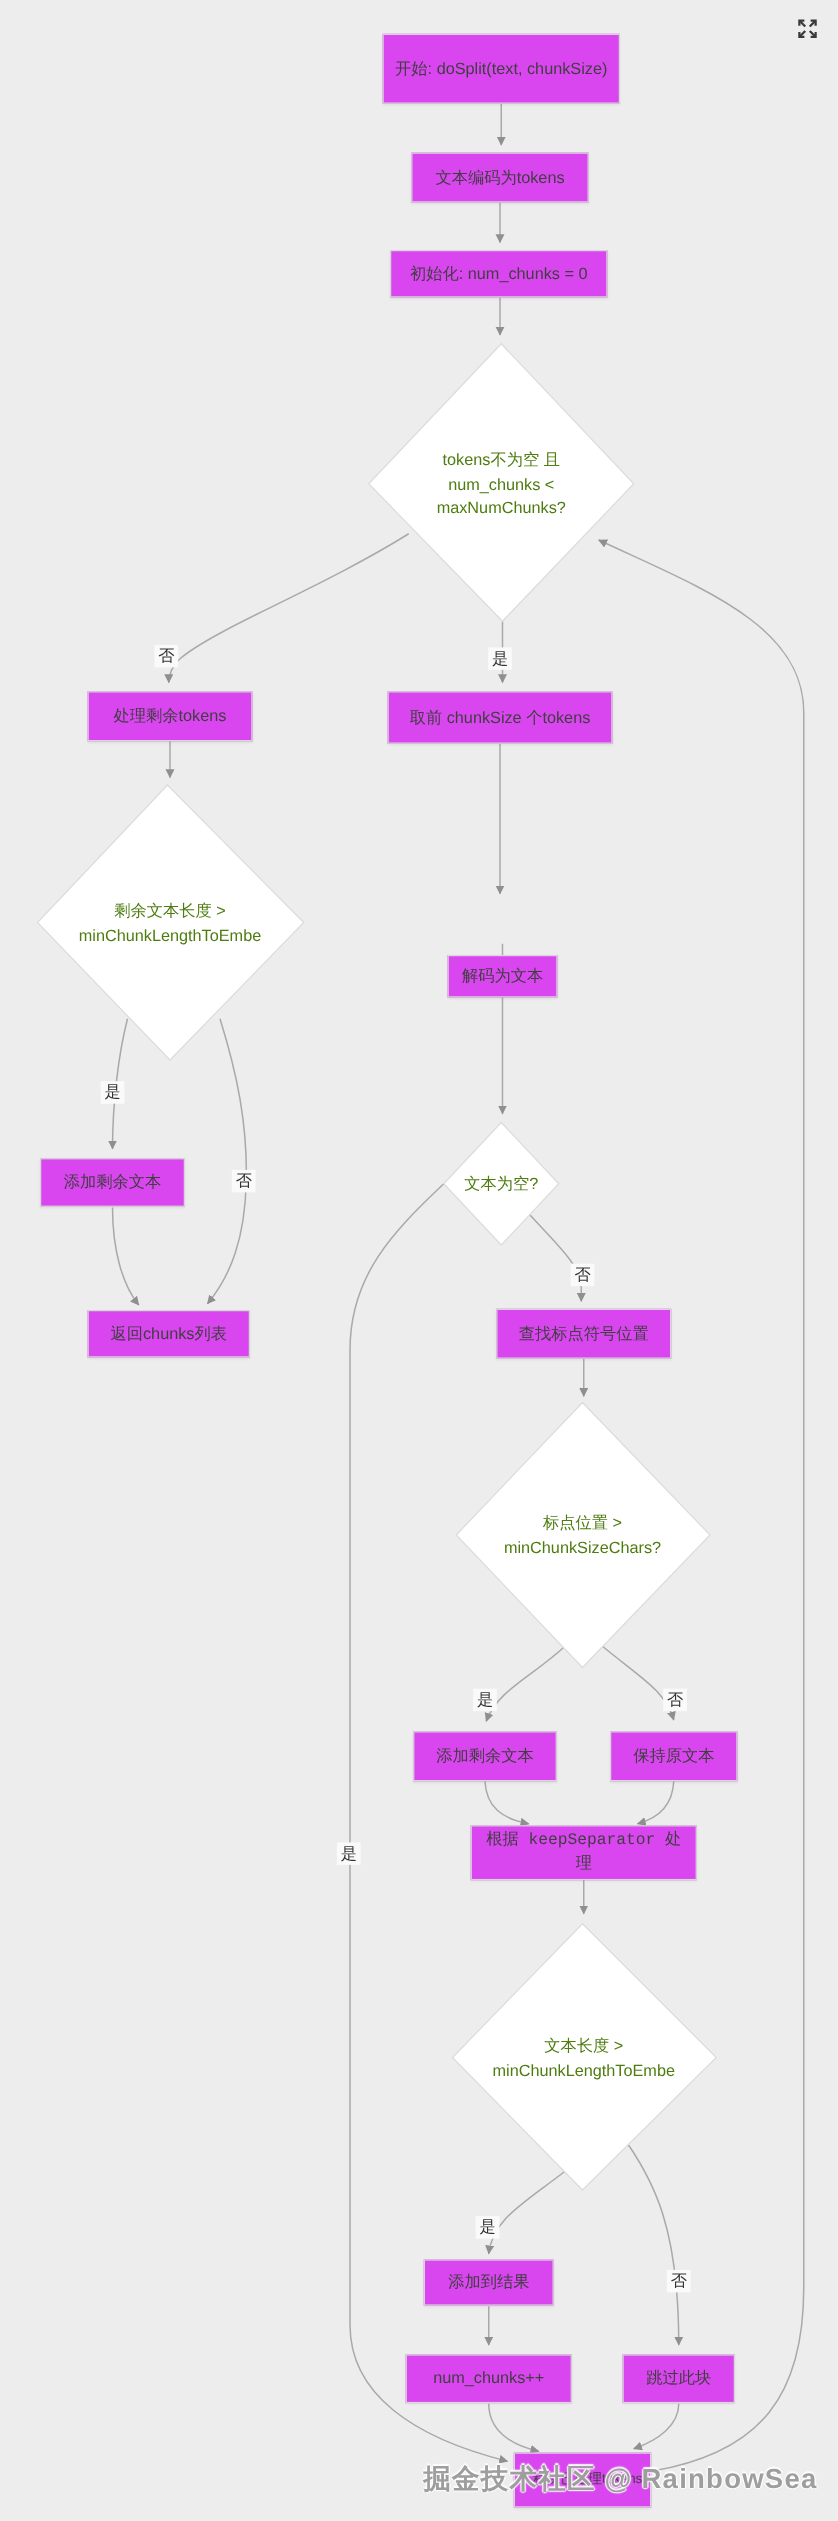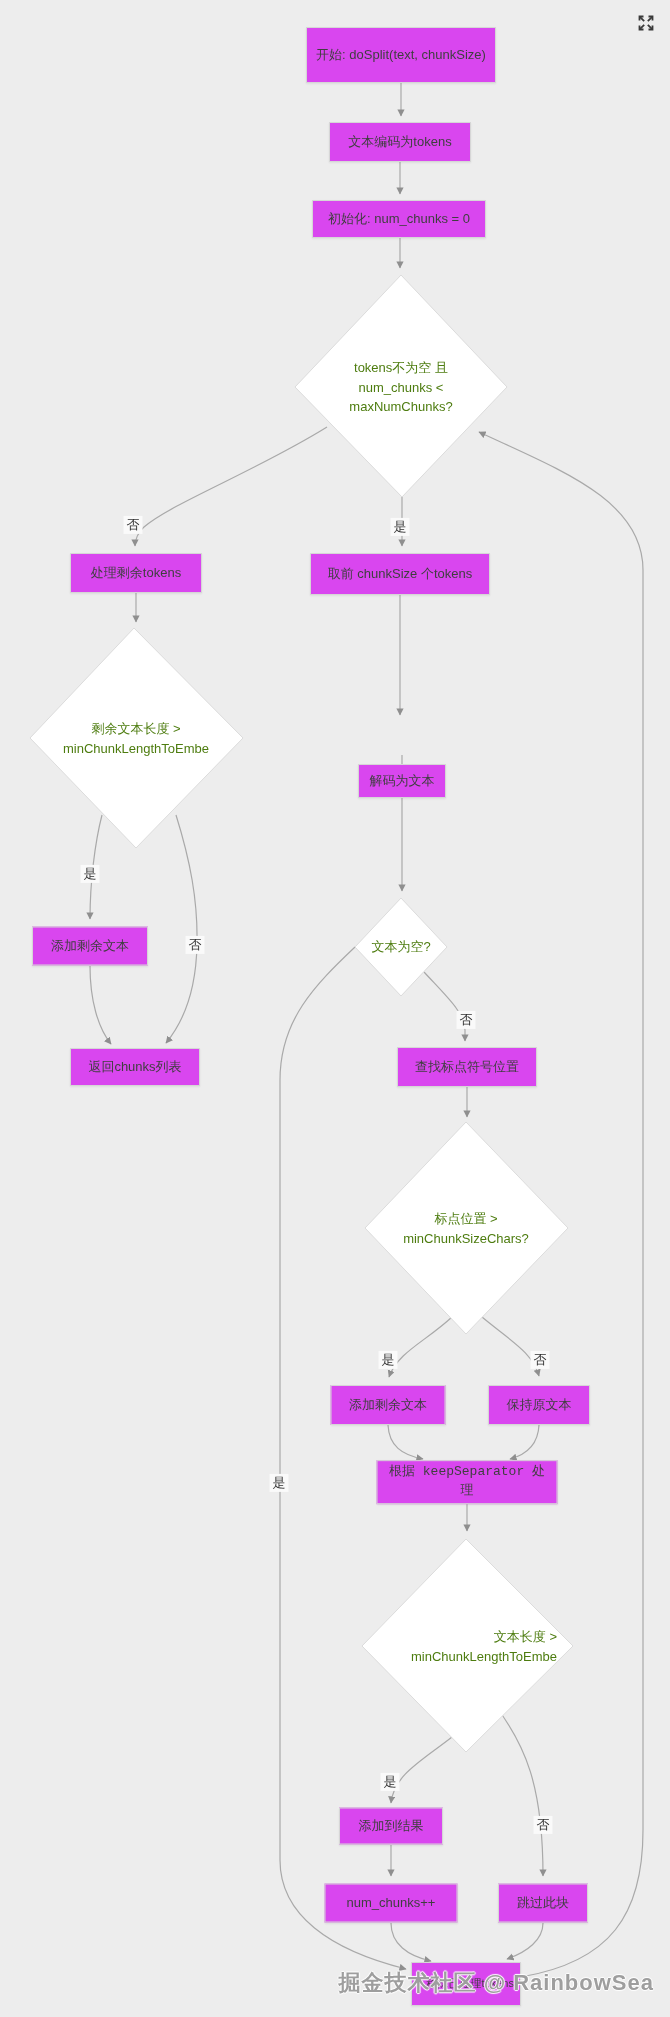--- a/index.html
+++ b/index.html
@@ -151,21 +151,21 @@
   </div>
 
   <div class="node" style="left:466px;top:1984px;width:110px;min-height:44px;font-size:11px;justify-content:flex-end;">
     <span>移除已处理tokens</span>
   </div>
 
   <div class="dlabel" style="left:401px;top:387px;width:150px;">tokens不为空 且 num_chunks &lt; maxNumChunks?</div>
   <div class="dlabel" style="left:136px;top:738px;width:180px;">剩余文本长度 &gt; minChunkLengthToEmbe</div>
   <div class="dlabel" style="left:401px;top:947px;width:90px;">文本为空?</div>
   <div class="dlabel" style="left:466px;top:1228px;width:160px;">标点位置 &gt; minChunkSizeChars?</div>
-  <div class="dlabel" style="left:467px;top:1646px;width:180px;text-align:right;">文本长度 &gt; minChunkLengthToEmbe</div>
+  <div class="dlabel" style="left:467px;top:1646px;width:180px;">文本长度 &gt; minChunkLengthToEmbe</div>
 
   <div class="elabel" style="left:133px;top:525px;">否</div>
   <div class="elabel" style="left:400px;top:527px;">是</div>
   <div class="elabel" style="left:90px;top:874px;">是</div>
   <div class="elabel" style="left:195px;top:945px;">否</div>
   <div class="elabel" style="left:466px;top:1020px;">否</div>
   <div class="elabel" style="left:279px;top:1483px;">是</div>
   <div class="elabel" style="left:388px;top:1360px;">是</div>
   <div class="elabel" style="left:540px;top:1360px;">否</div>
   <div class="elabel" style="left:390px;top:1782px;">是</div>

